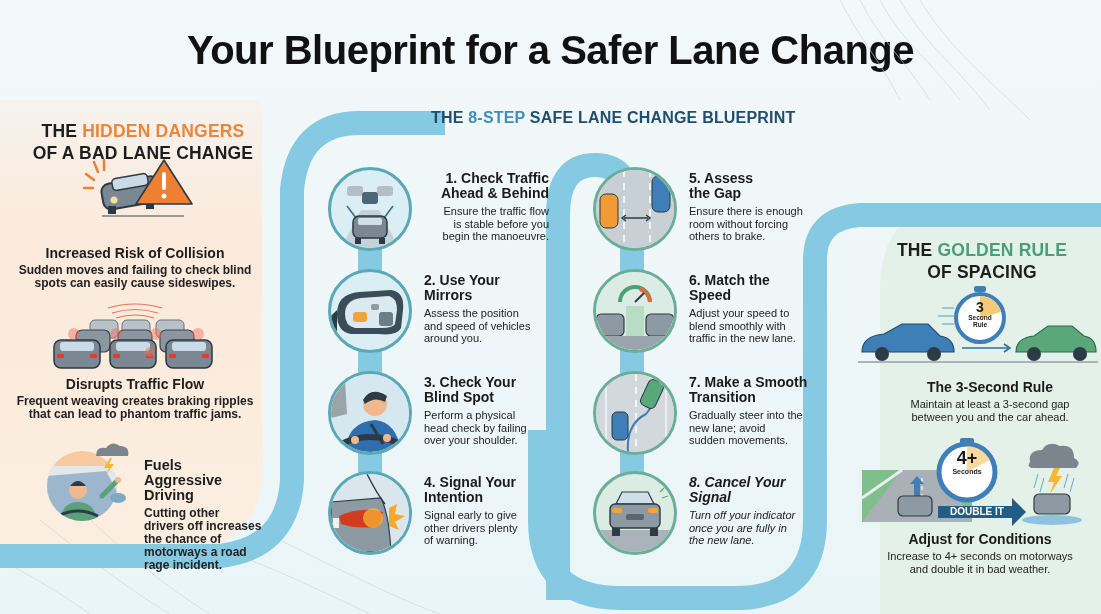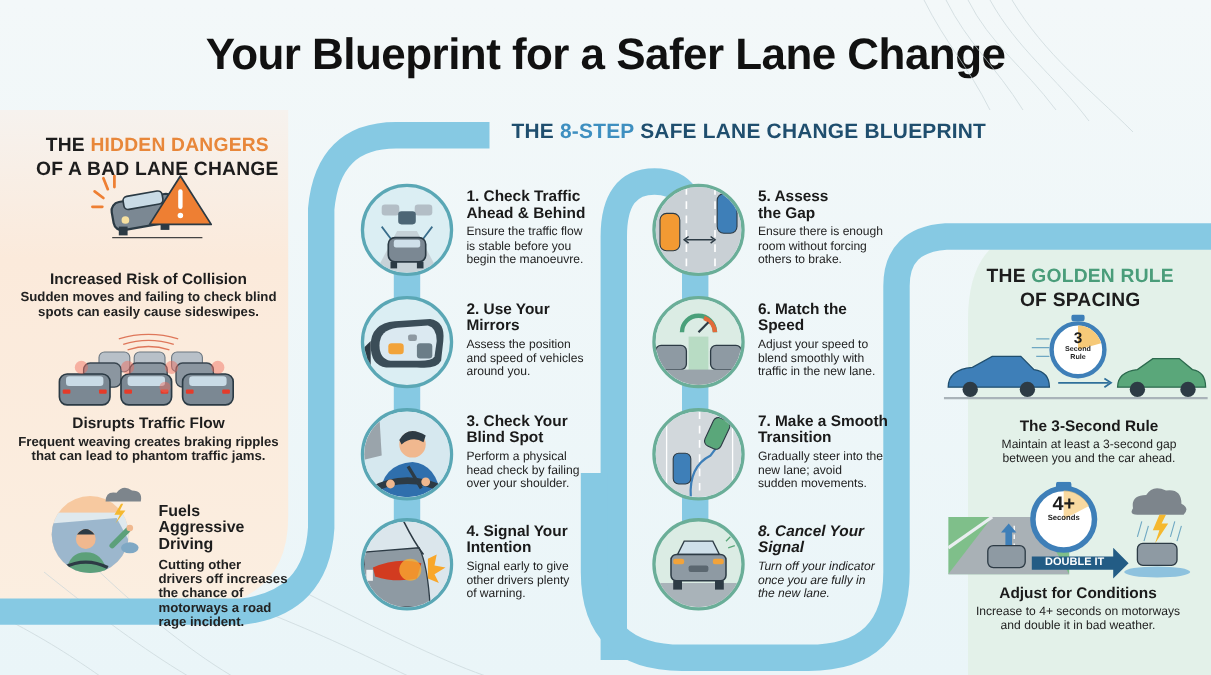--- a/index.html
+++ b/index.html
@@ -41,21 +41,21 @@
   .step .bubble {
     width: 84px; height: 84px; border-radius: 50%;
     border: 3px solid #5aa7b5; background: #dbeef3;
     flex: 0 0 auto; position: relative; overflow: hidden;
   }
   .step .txt { margin-left: 12px; margin-top: 4px; width: 125px; }
   .step .txt .head { font-weight: 700; font-size: 14px; line-height: 15px; color: #1a1a1a; }
   .step .txt .desc { font-size: 11px; line-height: 12.5px; color: #222; margin-top: 4px; }
 
   .section-title {
-    position: absolute; top: 109px; left: 465px; font-weight: 700; font-size: 19px;
+    position: absolute; top: 109px; left: 431px; font-weight: 700; font-size: 16px;
     color: #1f4e6e; letter-spacing: 0.2px; z-index: 3;
   }
   .rule-block { position: absolute; text-align: center; z-index: 3; }
   .rule-block .head { font-weight: 700; font-size: 14px; color: #1a1a1a; }
   .rule-block .desc { font-size: 11px; line-height: 13px; color: #222; margin-top: 3px; }
 
   .icon { position: absolute; z-index: 3; }
   .icon svg { display: block; }
 </style>
 </head>
@@ -224,21 +224,21 @@
         <span>motorways a road</span><br>
         <span>rage incident.</span>
       </div>
     </div>
   </div>
 
   <div class="section-title">
     <span>THE </span><span class="accent-blue">8-STEP</span><span> SAFE LANE CHANGE BLUEPRINT</span>
   </div>
 
-  <div class="step" style="left:328px; top:167px;">
+  <div class="step" style="left:328px; top:167px;text-align:right;">
     <div class="bubble">
       <svg width="78" height="78" viewBox="0 0 78 78">
         <path d="M10,78 L30,40 L48,40 L68,78 Z" fill="#c6d2d8"></path>
         <rect x="16" y="16" width="16" height="10" rx="3" fill="#b3bec6"></rect>
           <rect x="46" y="16" width="16" height="10" rx="3" fill="#b3bec6"></rect>
         <rect x="31" y="22" width="16" height="12" rx="3" fill="#4d6675"></rect>
         <path d="M28,52 L16,36 M50,52 L62,36" stroke="#3a6e8c" stroke-width="1.6"></path>
         <rect x="22" y="46" width="34" height="22" rx="6" fill="#7b8893" stroke="#2b3a44" stroke-width="1.5"></rect>
         <rect x="27" y="48" width="24" height="7" rx="2" fill="#cfe0ea"></rect>
         <rect x="24" y="68" width="6" height="6" fill="#2b3a44"></rect>

